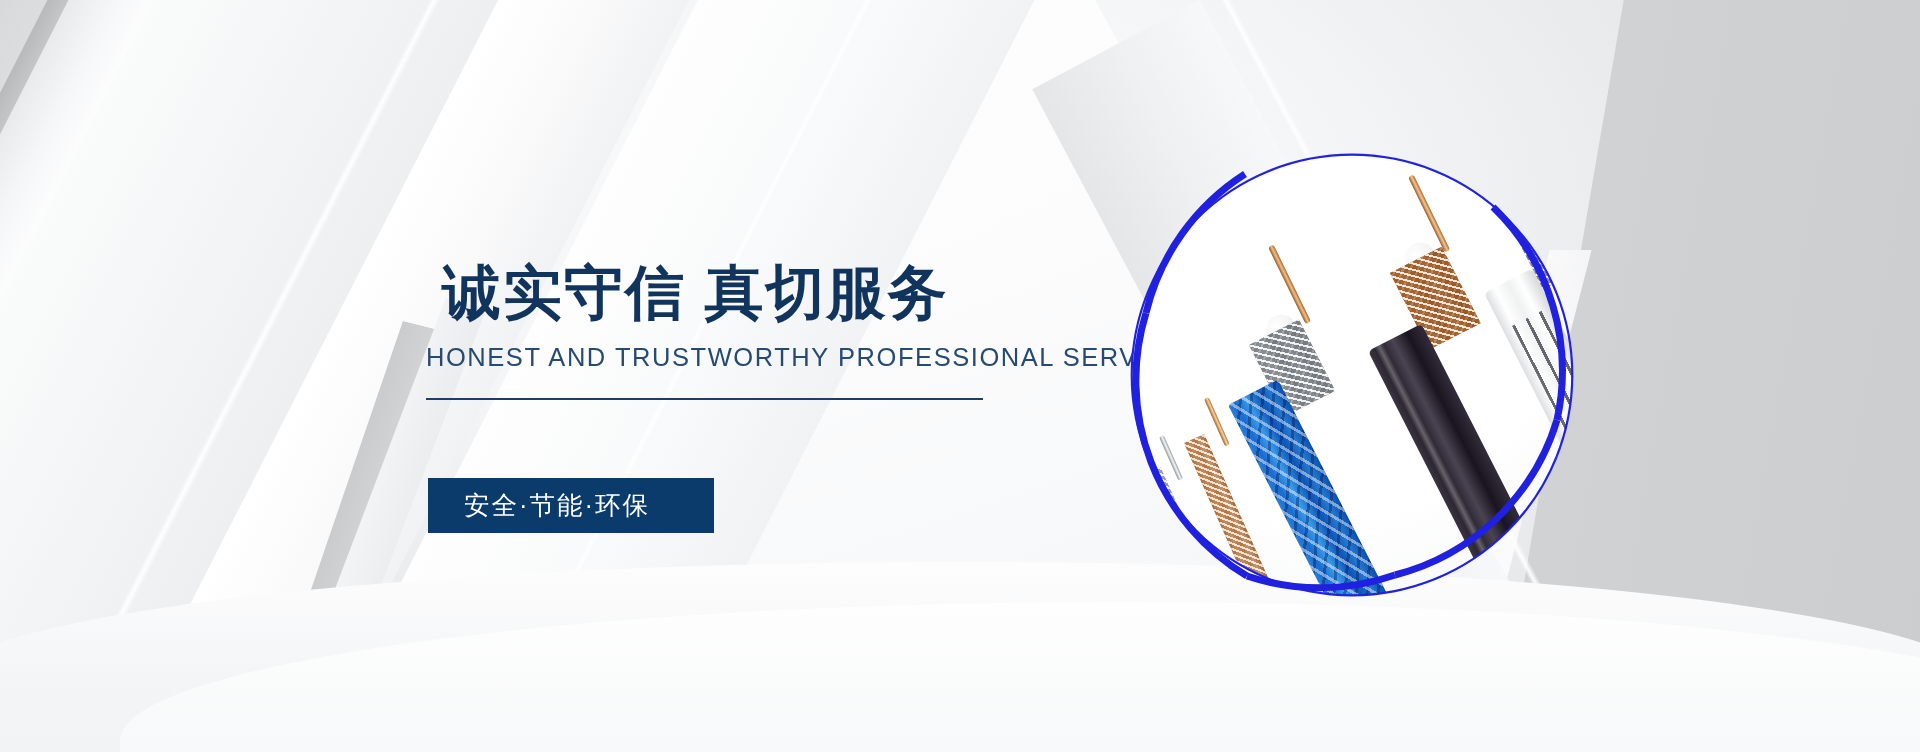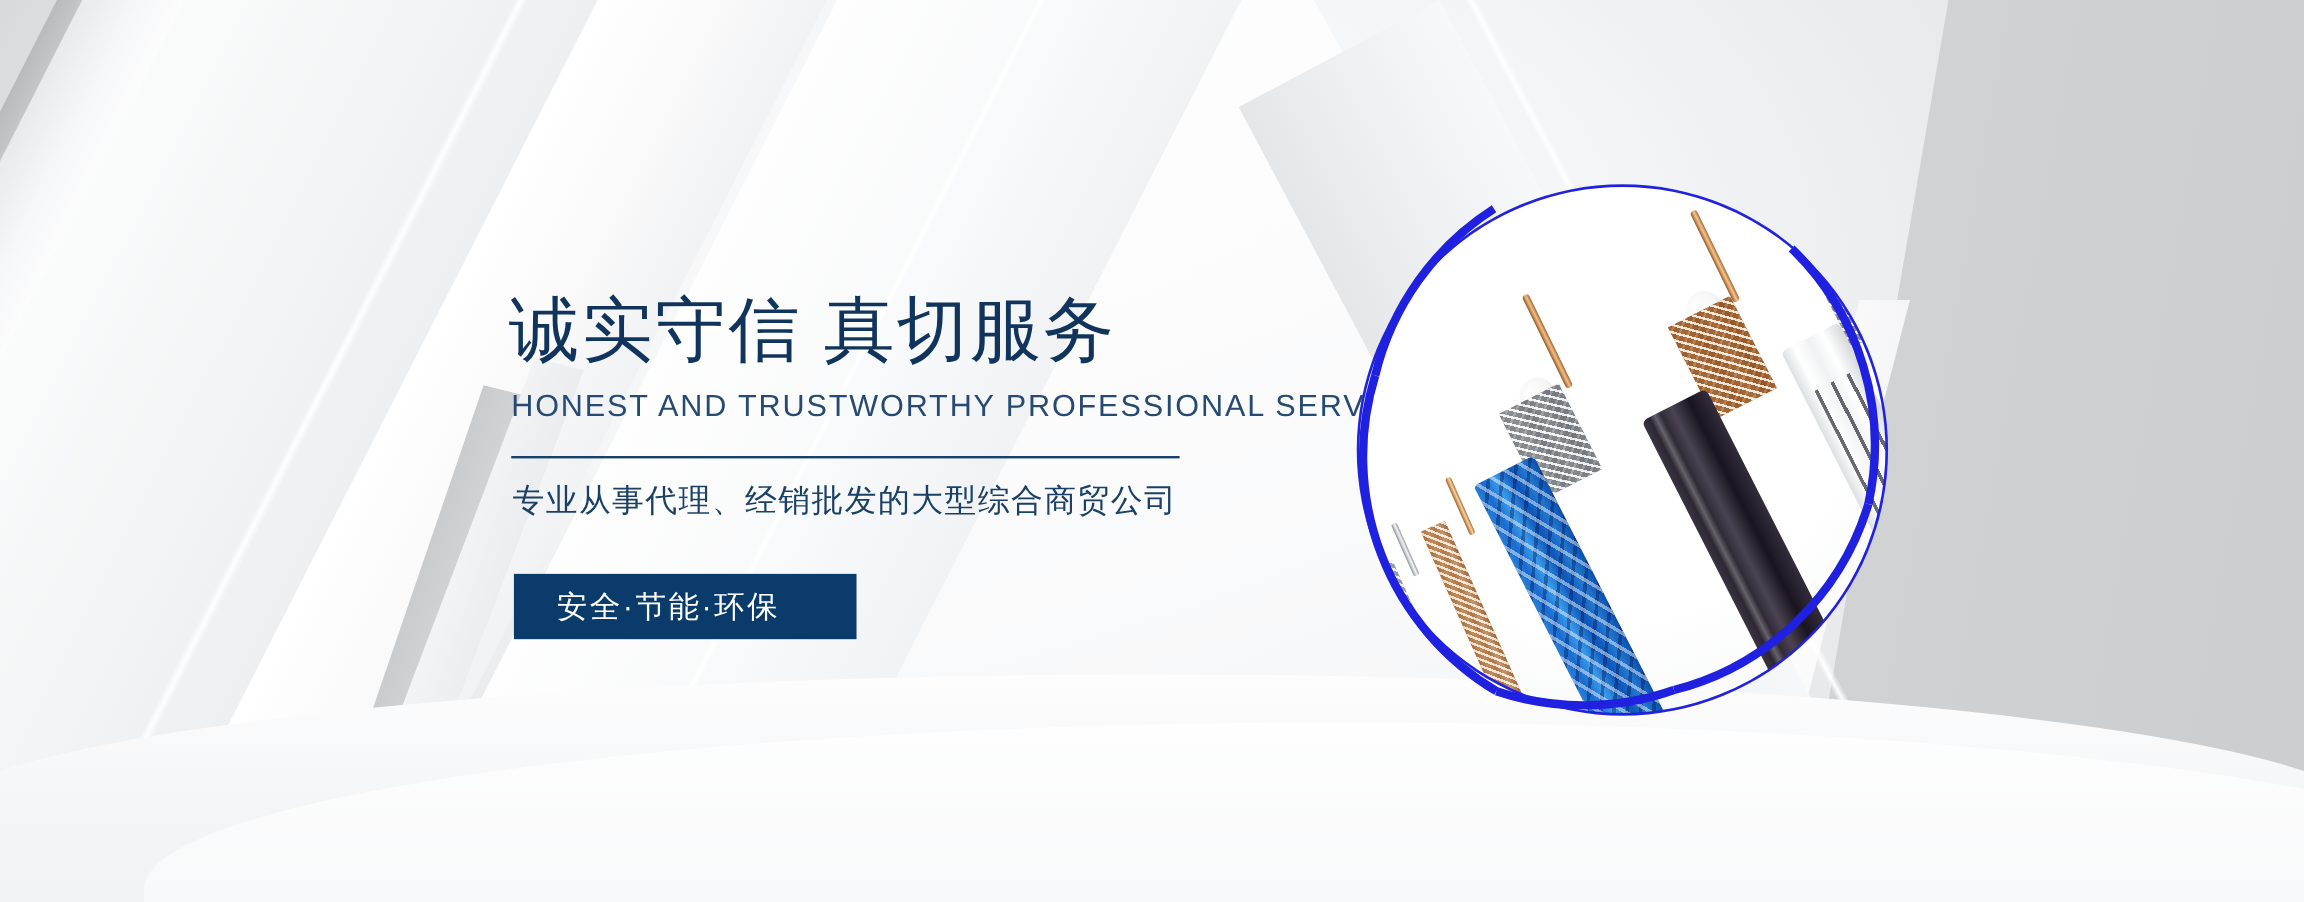--- a/index.html
+++ b/index.html
@@ -164,25 +164,25 @@
   
   .text-block {
     position: absolute;
     left: 424px;
     top: 245px;
     width: 700px;
   }
   .headline {
     font-size: 59px;
     line-height: 1.05;
-    font-weight: normal;
+    font-weight: bold;
     color: #10345c;
     letter-spacing: 2px;
     white-space: nowrap;
-    margin: 0;
+    margin: 18px;
   }
   .subhead-en {
     margin: 18px 0 0 2px;
     font-size: 25.5px;
     letter-spacing: 1.55px;
     color: #274a72;
     font-weight: normal;
     white-space: nowrap;
   }
   .rule {
@@ -449,21 +449,20 @@
   <div class="blade-shadow"></div>
   <div class="blade-face"></div>
 
   <div class="floor"></div>
   <div class="floor-2"></div>
 
   <div class="text-block">
     <h1 class="headline">诚实守信 真切服务</h1>
     <div class="subhead-en">HONEST AND TRUSTWORTHY PROFESSIONAL SERVICES</div>
     <div class="rule"></div>
-    <div class="tagline-cn">专业从事代理、经销批发的大型综合商贸公司</div>
   </div>
 
   <div class="ribbon">
     <div class="ribbon-inner"></div>
     <span class="ribbon-text">安全·节能·环保</span>
   </div>
 
   <div class="circle-wrap">
 
     <div class="photo-circle">

